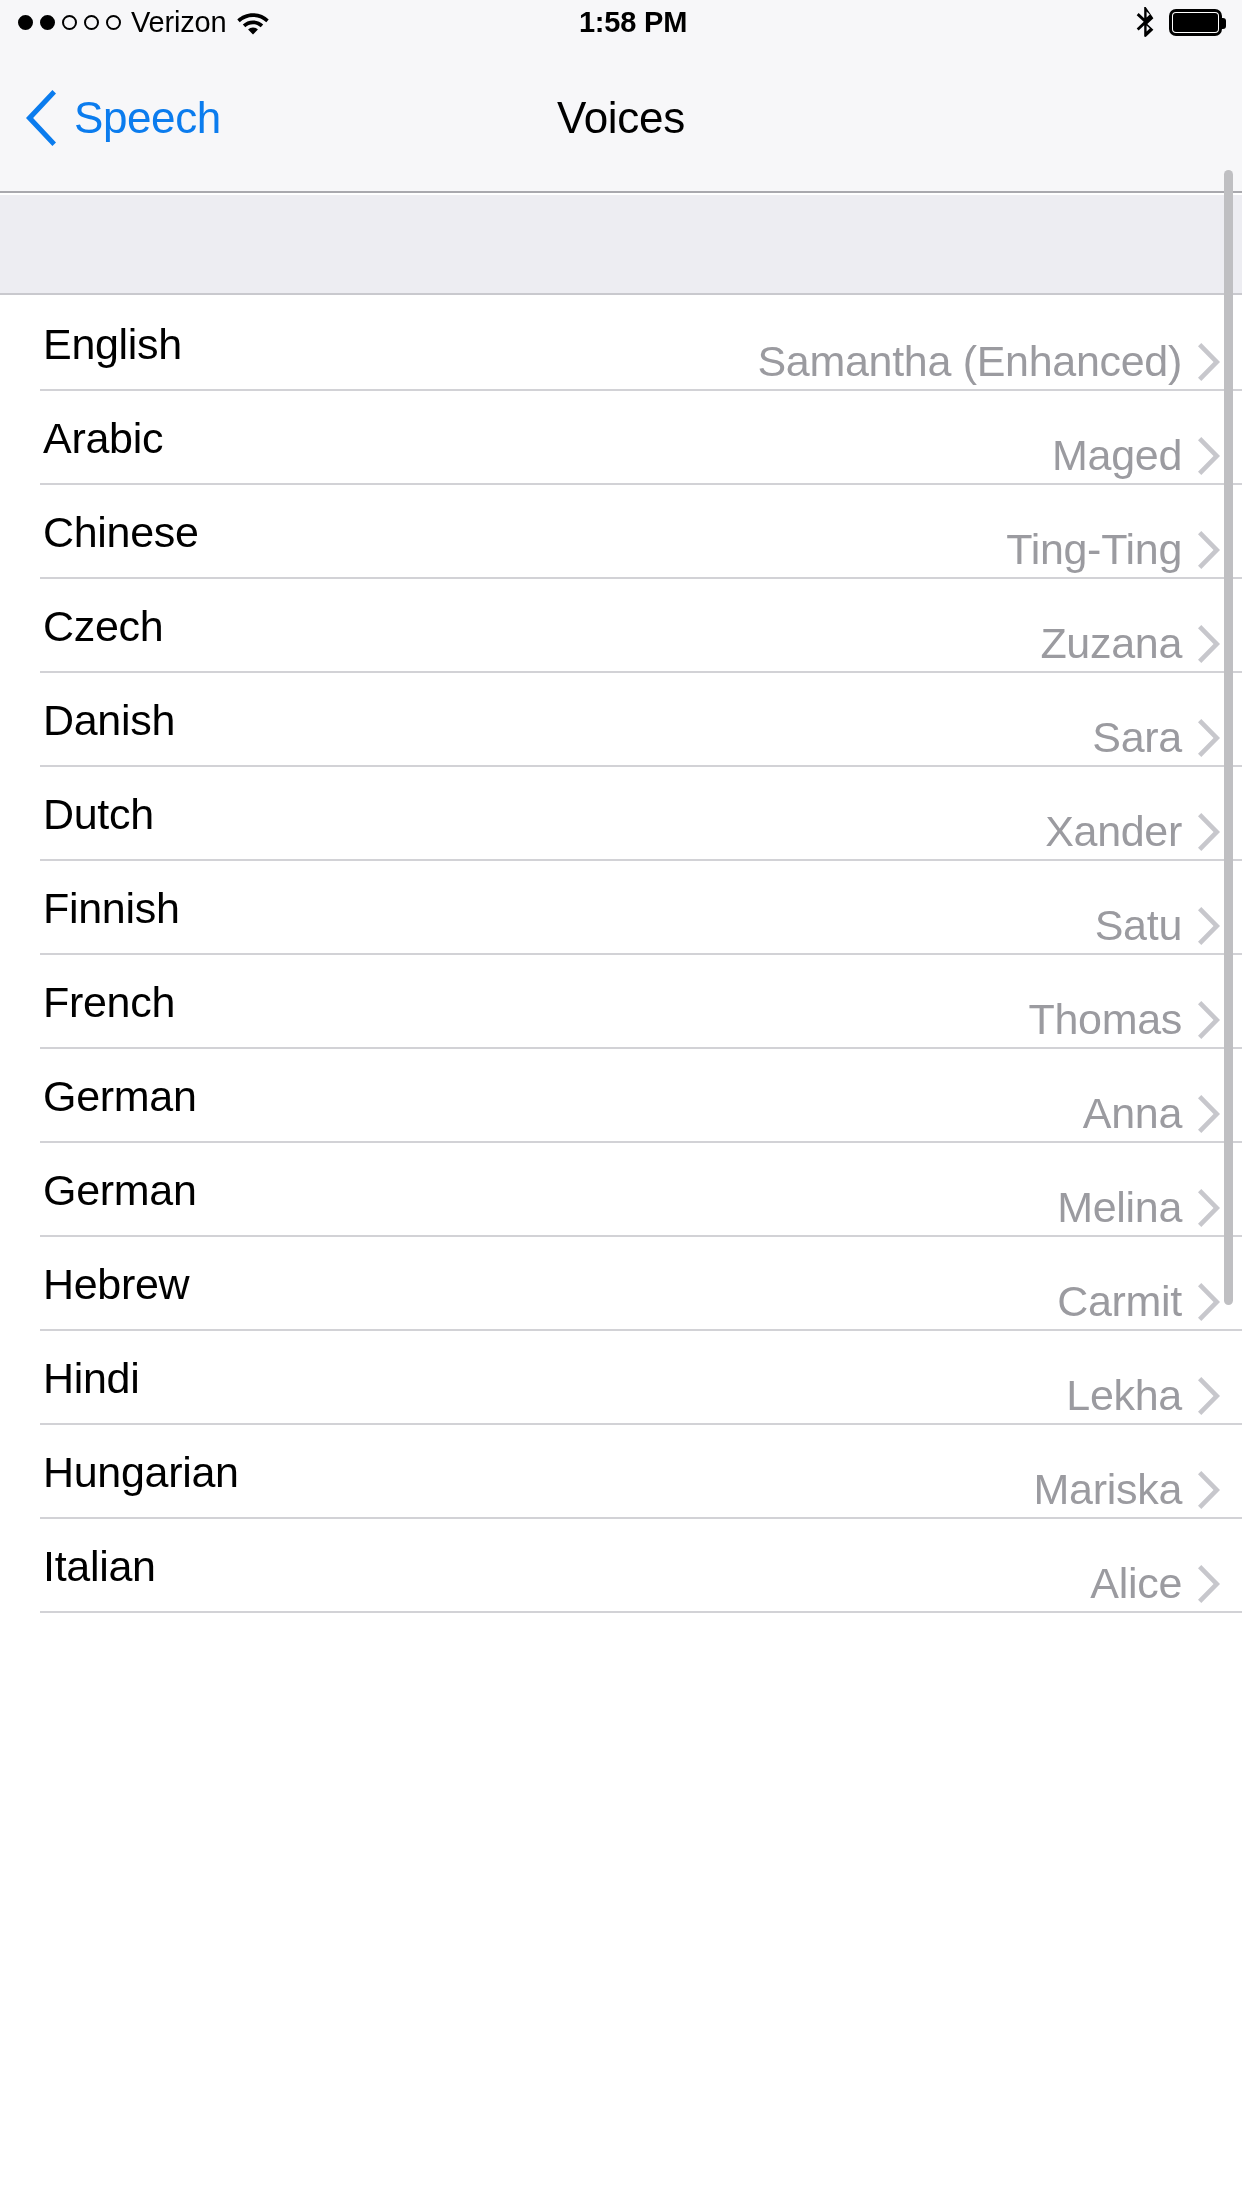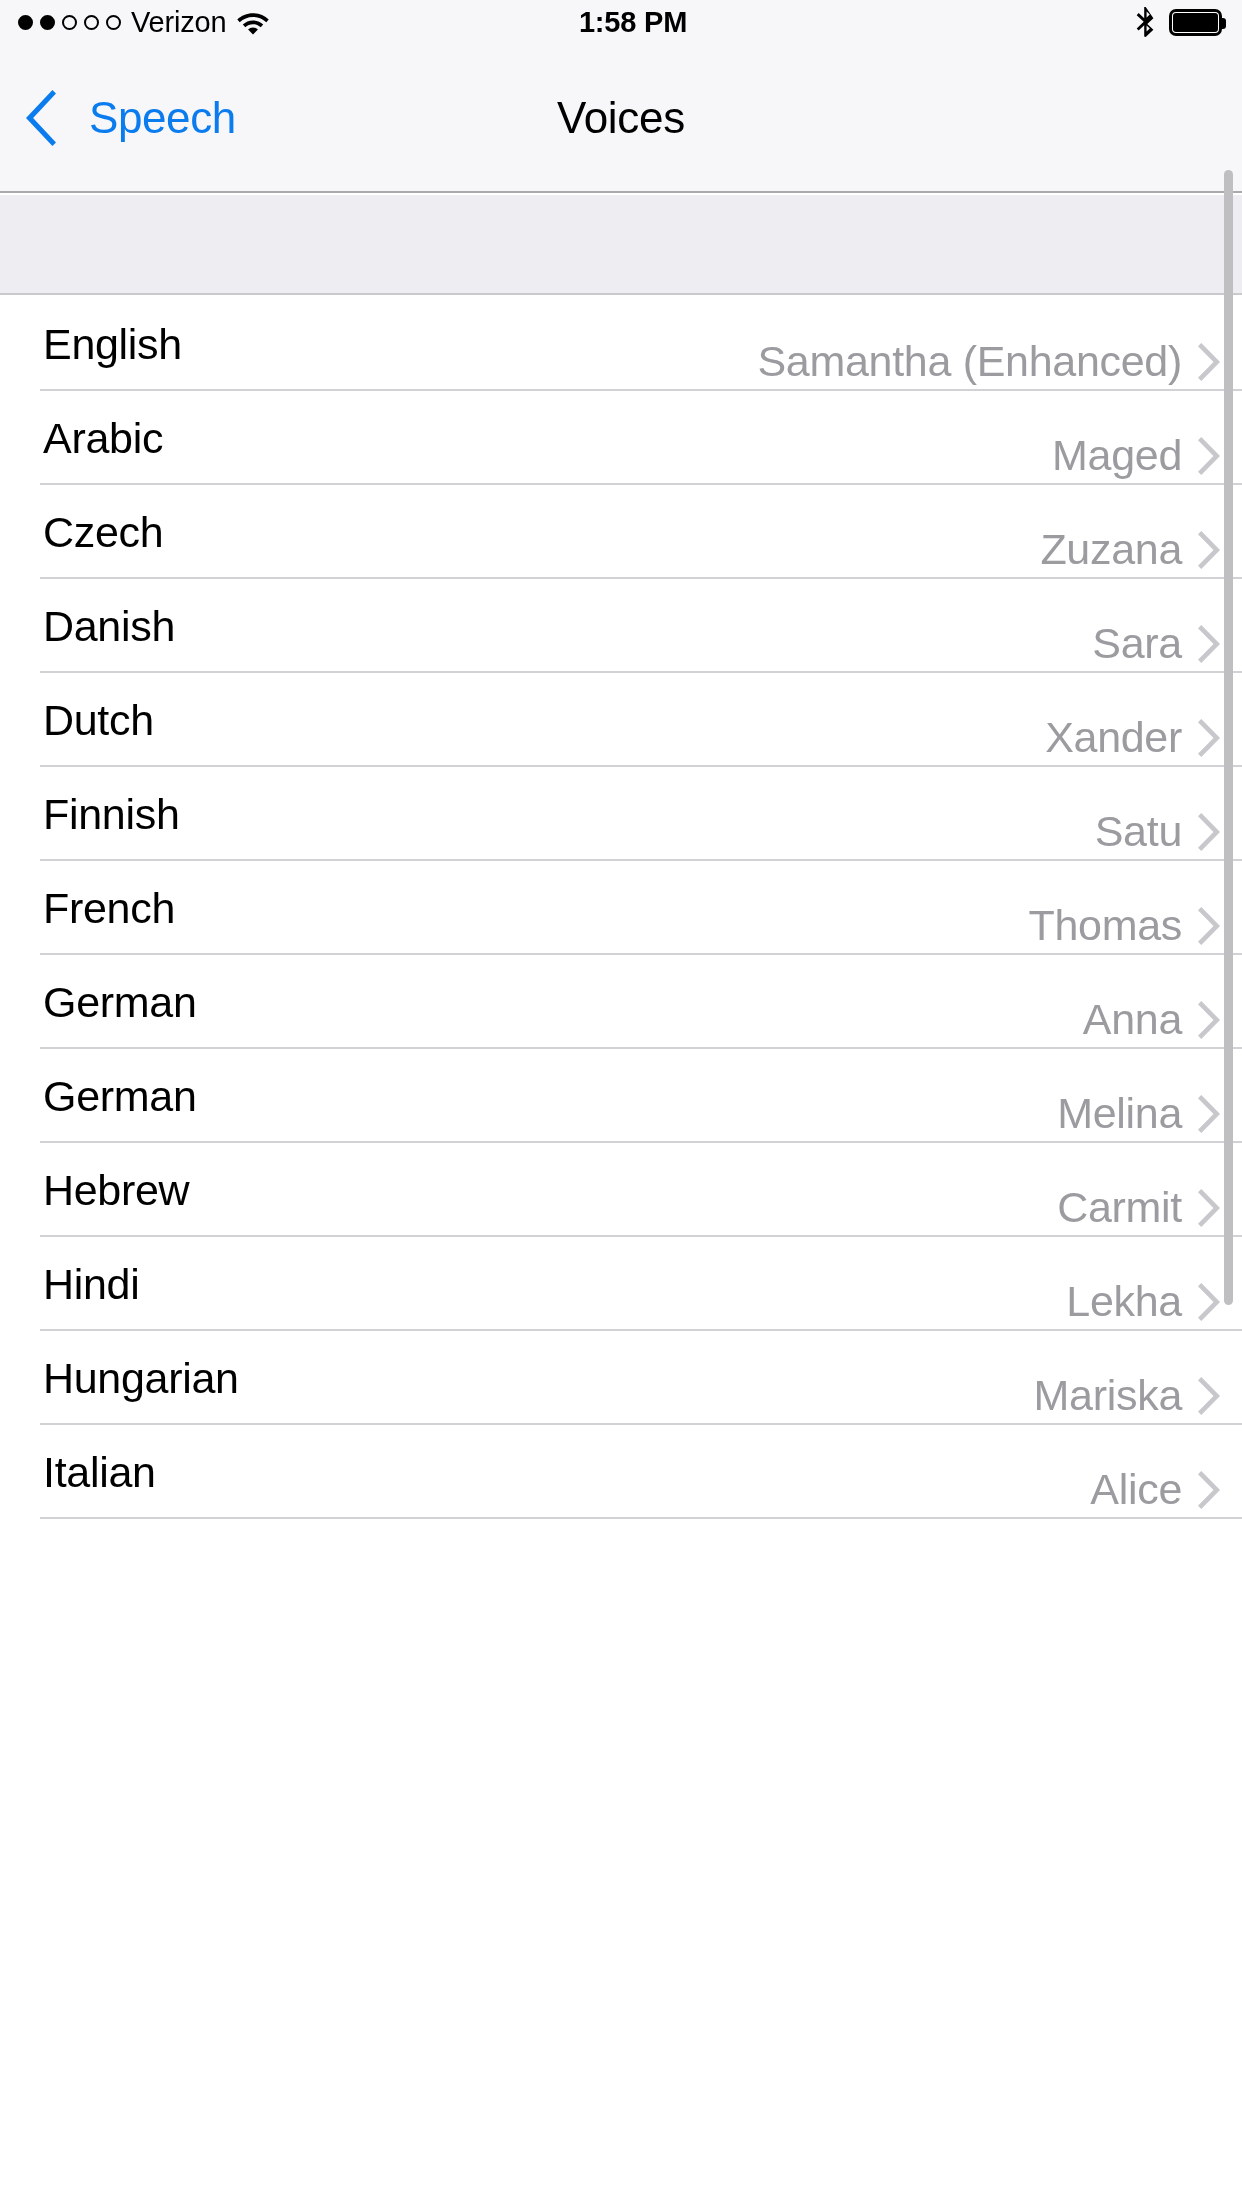--- a/index.html
+++ b/index.html
@@ -45,21 +45,21 @@
   }
 
   
   .navbar{
     position:absolute; left:0; top:44px; width:1242px; height:149px;
     background:#F7F7F9;
     border-bottom:2px solid #A9A9AE;
   }
   .backbtn{
     position:absolute; left:26px; top:0; height:147px;
-    display:flex; align-items:center; gap:29px; cursor:pointer;
+    display:flex; align-items:center; gap:14px; cursor:pointer;
   }
   .back-chev{ width:34px; height:56px; display:block; }
   .back-label{ font-size:44px; color:#0B7CEE; letter-spacing:-0.4px; }
   .nav-title{
     position:absolute; left:0; top:0; width:1242px; height:147px;
     display:flex; align-items:center; justify-content:center;
     font-size:44px; font-weight:normal; color:#000; letter-spacing:-0.3px;
   }
 
   
@@ -171,20 +171,30 @@
         <span class="row-label">Arabic</span>
         <div class="row-right">
           <span class="row-value">Maged</span>
           <svg class="chev" viewBox="0 0 22 38">
             <path d="M3.3 0 0 3.2 15.5 19 0 34.8 3.3 38 22 19z" fill="#C7C7CC"></path>
           </svg>
         </div>
         <div class="sep"></div>
       </div>
       <div class="row">
+        <span class="row-label">Chinese</span>
+        <div class="row-right">
+          <span class="row-value">Ting-Ting</span>
+          <svg class="chev" viewBox="0 0 22 38">
+            <path d="M3.3 0 0 3.2 15.5 19 0 34.8 3.3 38 22 19z" fill="#C7C7CC"></path>
+          </svg>
+        </div>
+        <div class="sep"></div>
+      </div>
+      <div class="row">
         <span class="row-label">Czech</span>
         <div class="row-right">
           <span class="row-value">Zuzana</span>
           <svg class="chev" viewBox="0 0 22 38">
             <path d="M3.3 0 0 3.2 15.5 19 0 34.8 3.3 38 22 19z" fill="#C7C7CC"></path>
           </svg>
         </div>
         <div class="sep"></div>
       </div>
       <div class="row">

